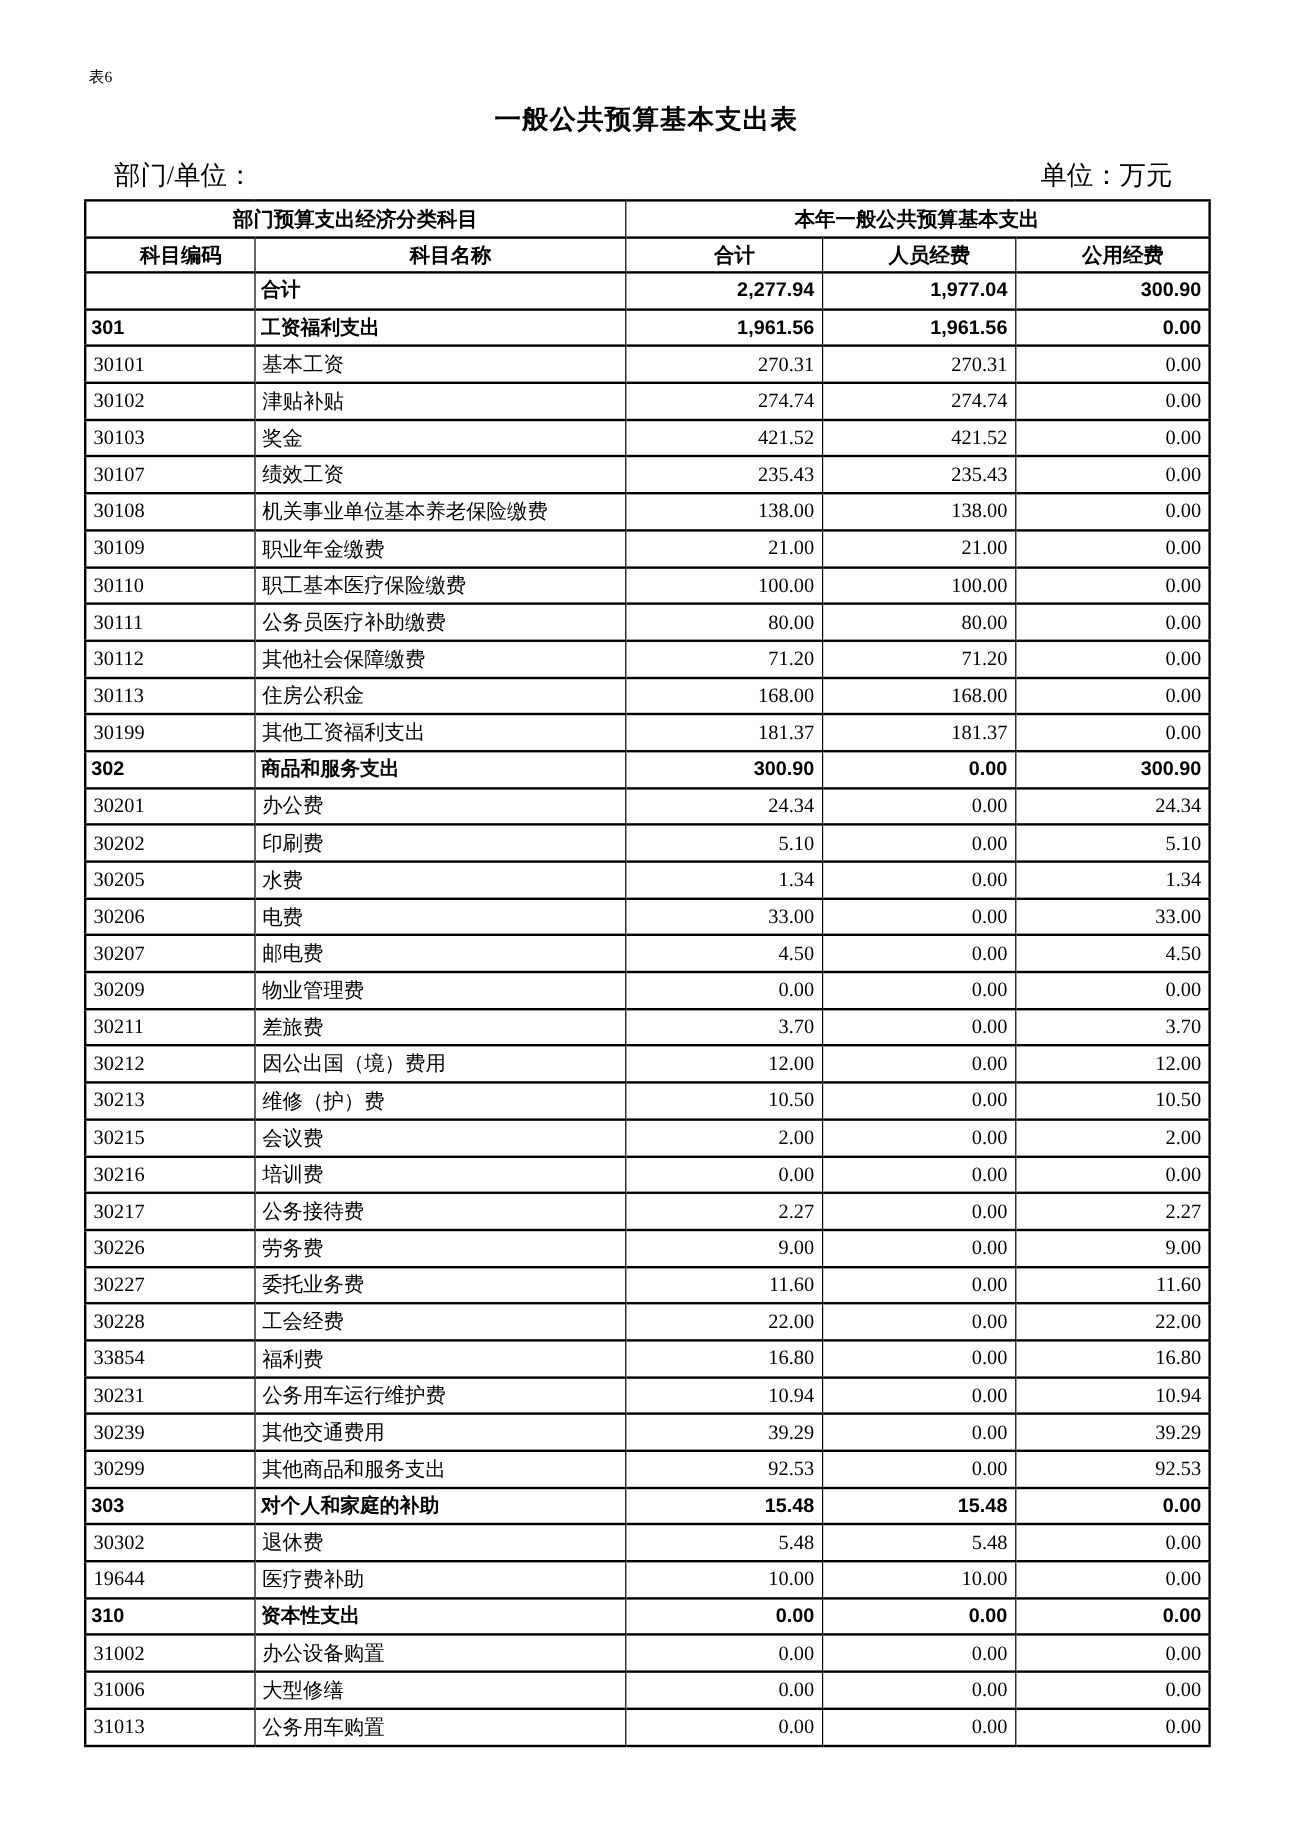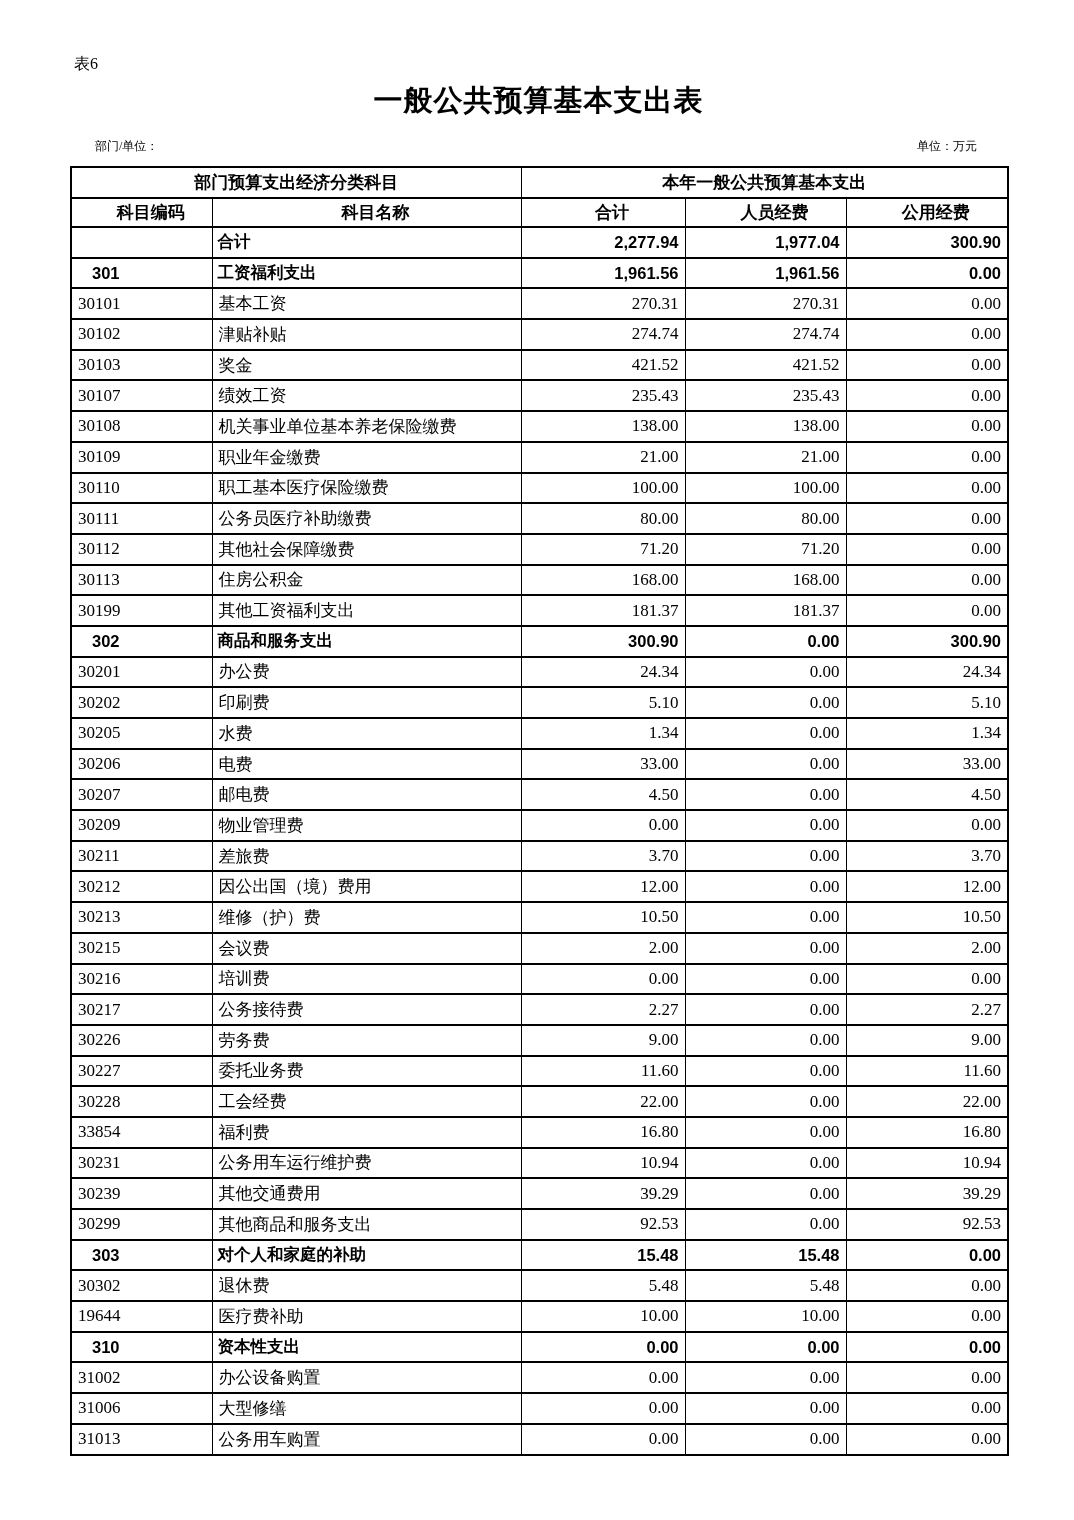--- a/index.html
+++ b/index.html
@@ -13,38 +13,38 @@
     height: 1520px;
     position: relative;
     font-family: "Liberation Serif", serif;
     overflow: hidden;
   }
   .page {
     padding: 0 67px 0 70px;
   }
   .doc-tag {
     margin: 54px 0 0 4px;
-    font-size: 16px;
+    font-size: 13px;
     line-height: 20px;
   }
   .doc-title {
     margin: 8px 0 0 0;
     text-align: center;
-    font-size: 29px;
+    font-size: 22px;
     line-height: 36px;
     font-weight: bold;
     font-family: "Liberation Serif", serif;
     letter-spacing: 1px;
   }
   .meta-row {
     margin-top: 17px;
     display: flex;
     justify-content: space-between;
     align-items: baseline;
-    font-size: 12px;
+    font-size: 22px;
     line-height: 22px;
   }
   .meta-left { padding-left: 25px; }
   .meta-right { padding-right: 30px; text-align: center; }
 
   table.budget {
     margin-top: 9px;
     width: 937px;
     table-layout: fixed;
     border-collapse: collapse;
@@ -77,21 +77,21 @@
     height: 28.7px; 
   }
   td.cell-code  { text-align: left; padding-left: 24px; }
   td.cell-name  { text-align: left; padding-left: 26px; }
   td.cell-num   { text-align: right; padding-right: 7px; }
   tr.summary-row td {
     font-weight: bold;
     font-family: "Liberation Sans", sans-serif;
     font-size: 16.5px;
   }
-  tr.summary-row td.cell-code { padding-left: 20px; }
+  tr.summary-row td.cell-code { padding-left: 4px; }
   tr.summary-row td.cell-name { padding-left: 5px; }
 </style>
 </head>
 <body>
 
 <div class="page">
 
   <div class="doc-tag">表6</div>
 
   <h1 class="doc-title">一般公共预算基本支出表</h1>

